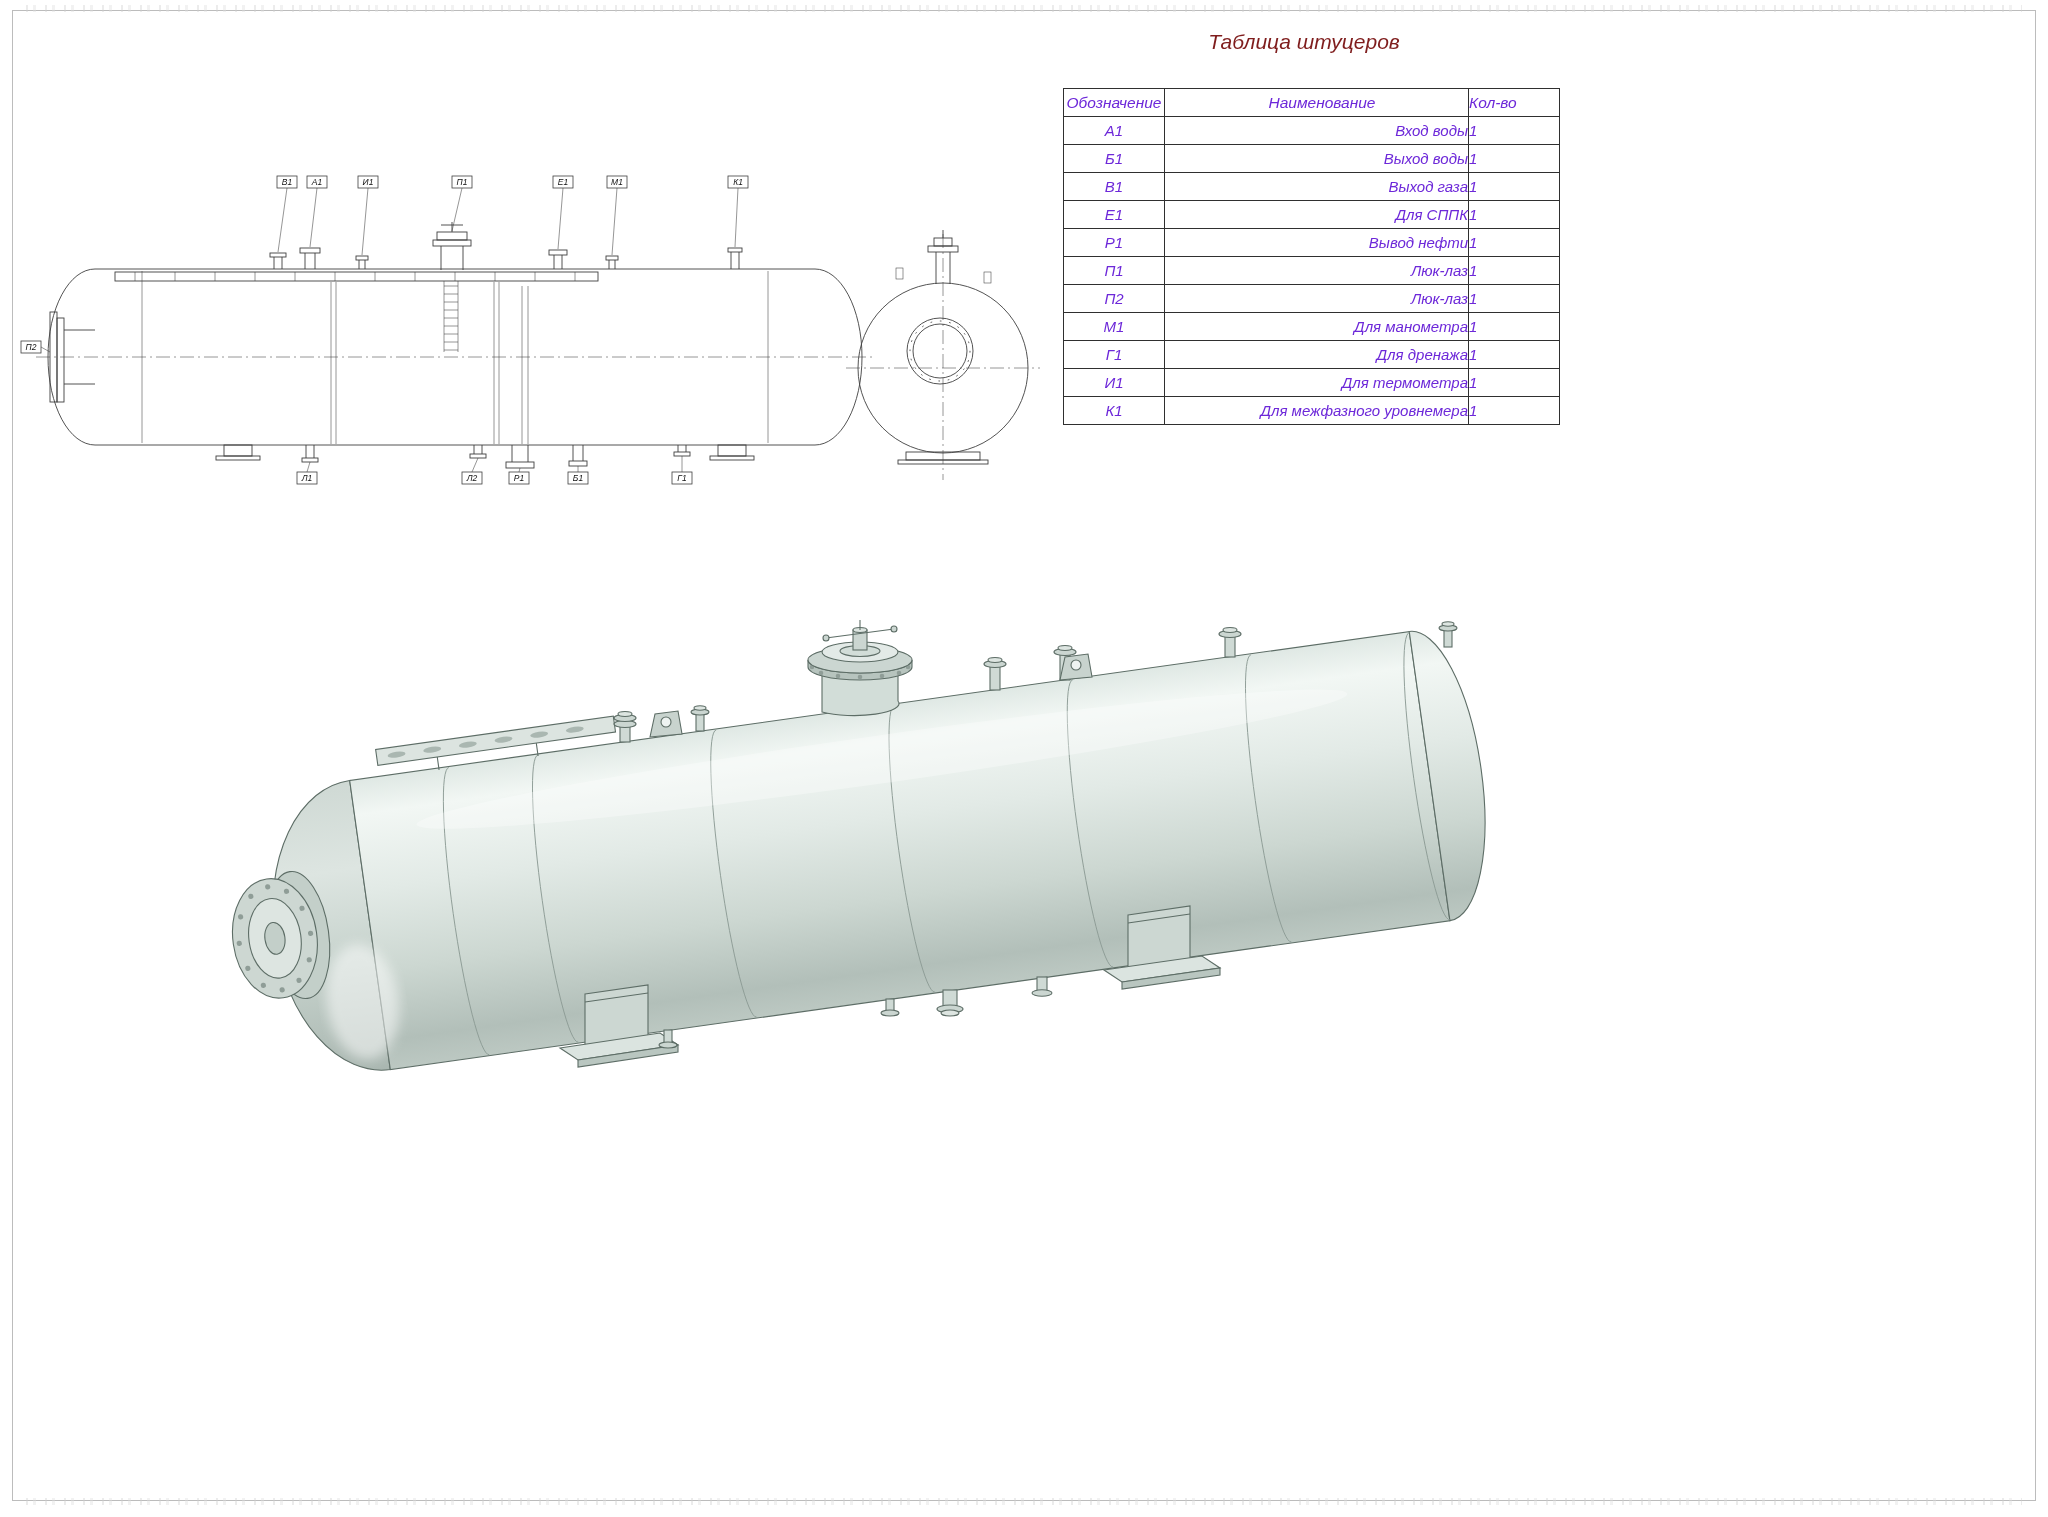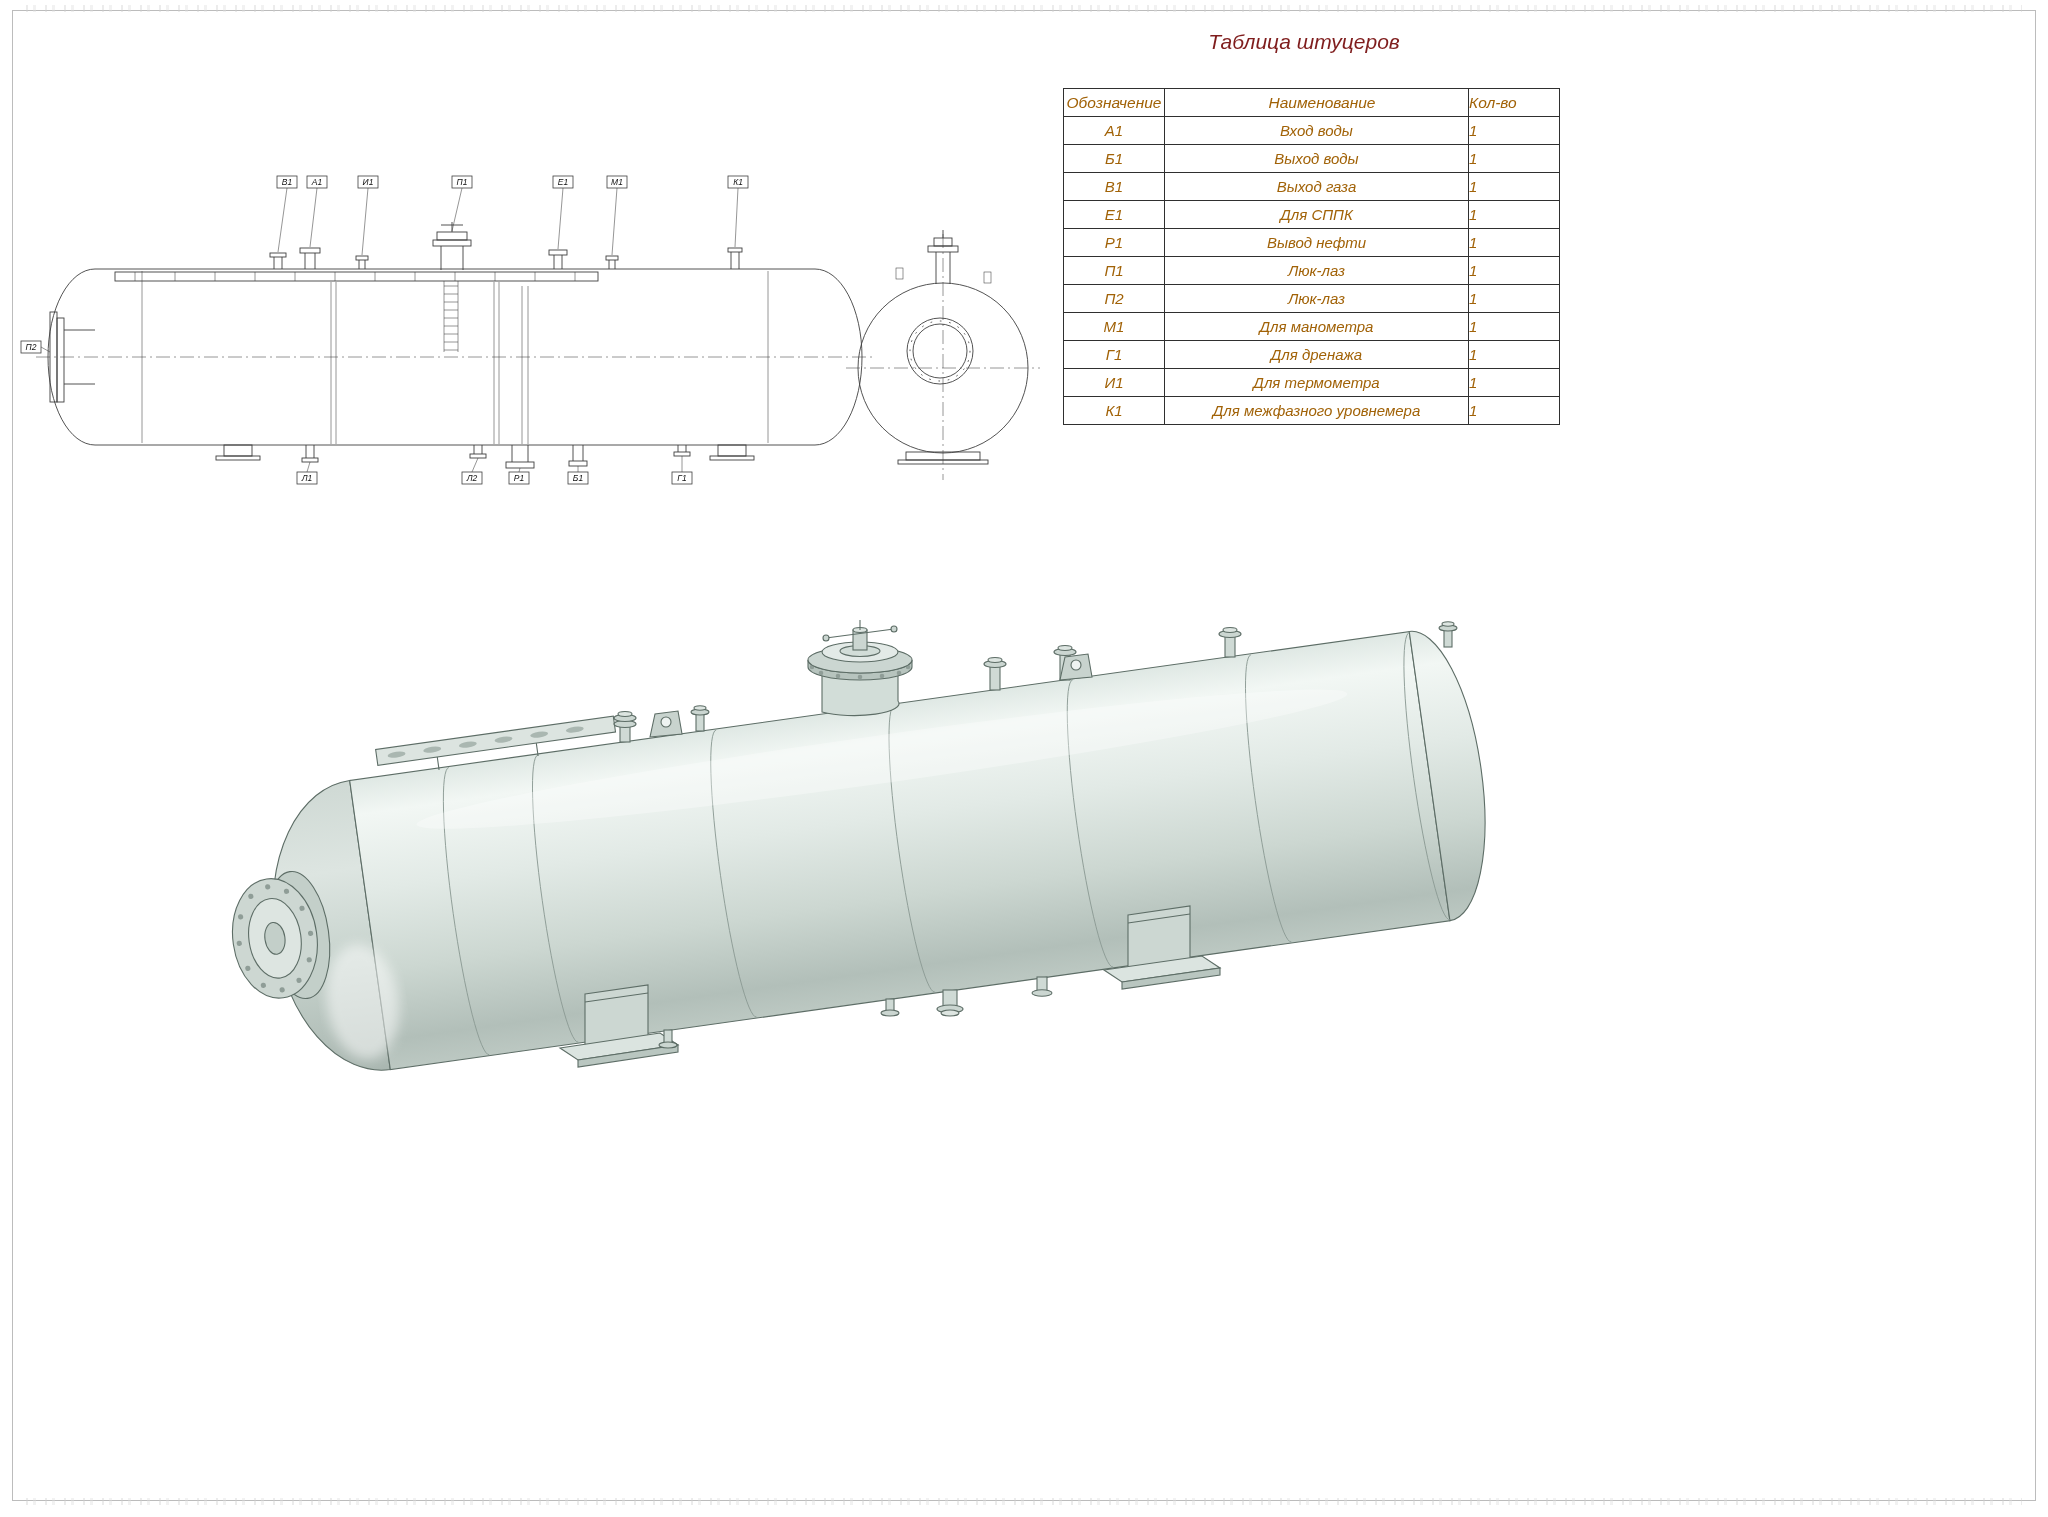--- a/index.html
+++ b/index.html
@@ -6,24 +6,24 @@
   .sheet{position:relative;width:2048px;height:1517px;background:#fff;overflow:hidden;
          font-family:"Liberation Sans",sans-serif;}
   .frame{position:absolute;inset:10px 12px 16px 12px;border:1px solid #bcbcbc;pointer-events:none;}
   .noise{position:absolute;left:26px;right:26px;height:7px;opacity:.4;
          background:repeating-linear-gradient(90deg,#cfcfcf 0 2px,transparent 2px 7px,#dedede 7px 10px,transparent 10px 19px);}
   .noise.top{top:5px}.noise.bottom{bottom:12px}
   .table-title{position:absolute;left:1063px;top:30px;width:482px;text-align:center;
                font-style:italic;font-size:21px;color:#7f1d1d;}
   .ntable{position:absolute;left:1063px;top:88px;width:482px;border-collapse:collapse;table-layout:fixed;}
   .ntable th,.ntable td{border:1px solid #2f2f2f;height:27px;font-style:italic;font-size:15px;
-                        color:#a16207;padding:0;line-height:1;}
+                        color:#6d28d9;padding:0;line-height:1;}
   .ntable th{font-weight:normal;font-size:15.5px;}
   .col-code{width:100px;text-align:center;}
-  .col-name{width:292px;text-align:center;padding-left:9px;}
+  .col-name{width:292px;text-align:right;padding-left:9px;}
   th.col-name{text-align:center;padding-left:11px;}
   .col-qty{width:90px;text-align:left;}
   svg.draw{position:absolute;left:0;top:0;}
   .ln{stroke:var(--line,#3f3f3f);stroke-width:0.9;fill:none;}
   .lt{stroke:var(--line,#3f3f3f);stroke-width:0.55;fill:none;}
   .cl{stroke:var(--line,#3f3f3f);stroke-width:0.55;fill:none;stroke-dasharray:14 4 2 4;}
   .callout rect{fill:#fff;stroke:var(--line,#3f3f3f);stroke-width:0.8;}
   .callout text{font:italic 8.5px "Liberation Sans",sans-serif;fill:#111;text-anchor:middle;}
   .callout line{stroke:var(--line,#3f3f3f);stroke-width:0.55;}
   .s3d{stroke:#5d6d66;stroke-width:1.1;}

